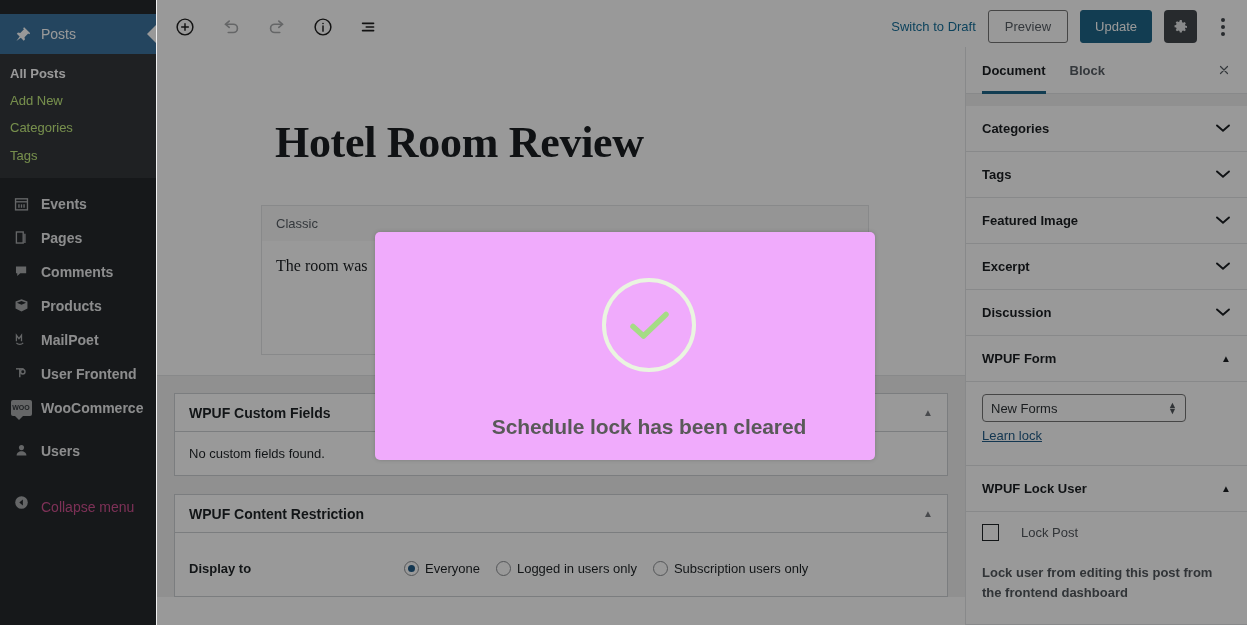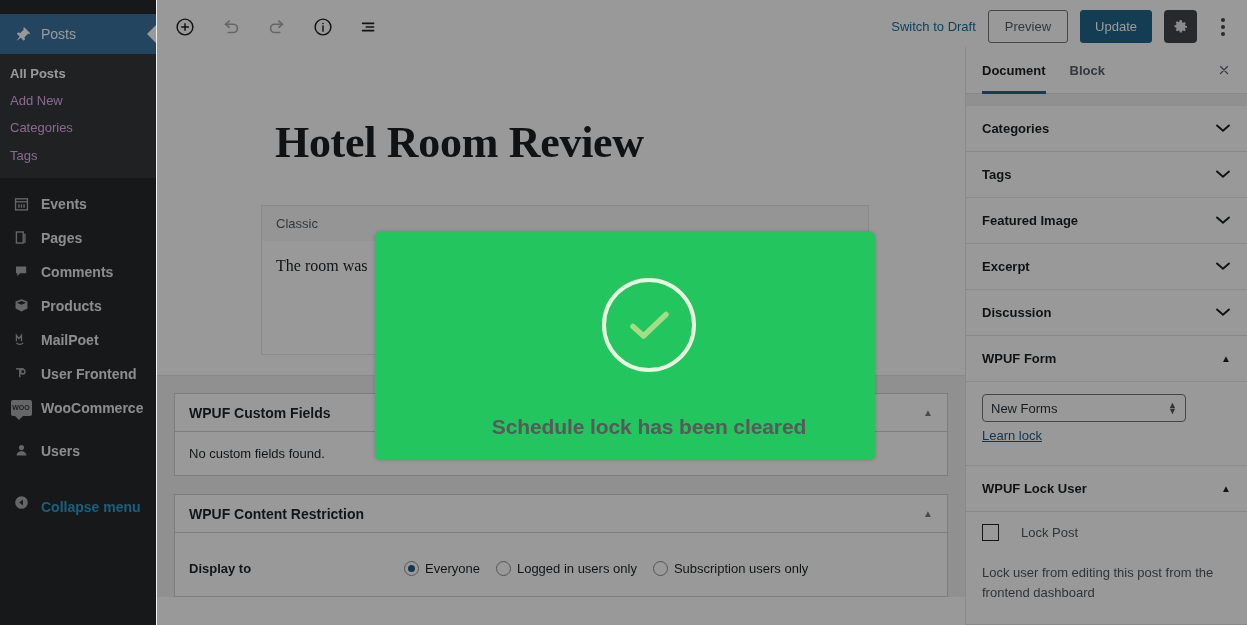--- a/index.html
+++ b/index.html
@@ -69,36 +69,36 @@
   .menu-label { font-size: 14px; white-space: nowrap; }
   .menu-top-posts .menu-label { font-weight: 400; font-size: 14px; }
 
   .submenu {
     background: #32373c;
     padding: 7px 0 8px 0;
   }
   .submenu-item {
     padding: 4px 0 5px 10px;
     font-size: 13px;
-    color: #f0abfc;
+    color: #bef264;
     line-height: 1.4;
   }
   .submenu-item.current { color: #fff; font-weight: bold; }
 
   .menu-top {
     height: 34px;
     display: flex;
     align-items: center;
     padding-left: 10px;
     color: #e9eaeb;
     background: #23282d;
   }
   .menu-top .menu-label { font-size: 14px; font-weight: bold; }
   .menu-sep { height: 9px; }
-  .menu-top.dim .menu-label { color: #0ea5e9; font-weight: bold; margin-top: 8px; }
+  .menu-top.dim .menu-label { color: #ec4899; font-weight: normal; margin-top: 8px; }
 
   .woo-badge {
     width: 21px; height: 16px;
     background: #a7aaad;
     border-radius: 2px;
     color: #32373c;
     font-size: 7px;
     font-weight: bold;
     display: flex; align-items: center; justify-content: center;
     position: relative;
@@ -393,28 +393,29 @@
     width: 17px; height: 17px;
     border: 1px solid #1d2327;
     background: #fff;
     display: inline-block;
   }
   .cbox-label { font-size: 13px; color: #50575e; }
   .helper-text {
     font-size: 13px;
     color: #50575e;
     line-height: 1.5;
+    font-weight: bold;
   }
 
   
   #modal {
     position: absolute;
     left: 375px; top: 232px;
     width: 500px; height: 228px;
-    background: #22c55e;
+    background: #f0abfc;
     border-radius: 5px;
     box-shadow: 0 0 4px rgba(0,0,0,0.18);
     display: flex;
     flex-direction: column;
     align-items: center;
     z-index: 50;
     padding-left: 48px;
   }
   .check-circle {
     margin-top: 46px;

